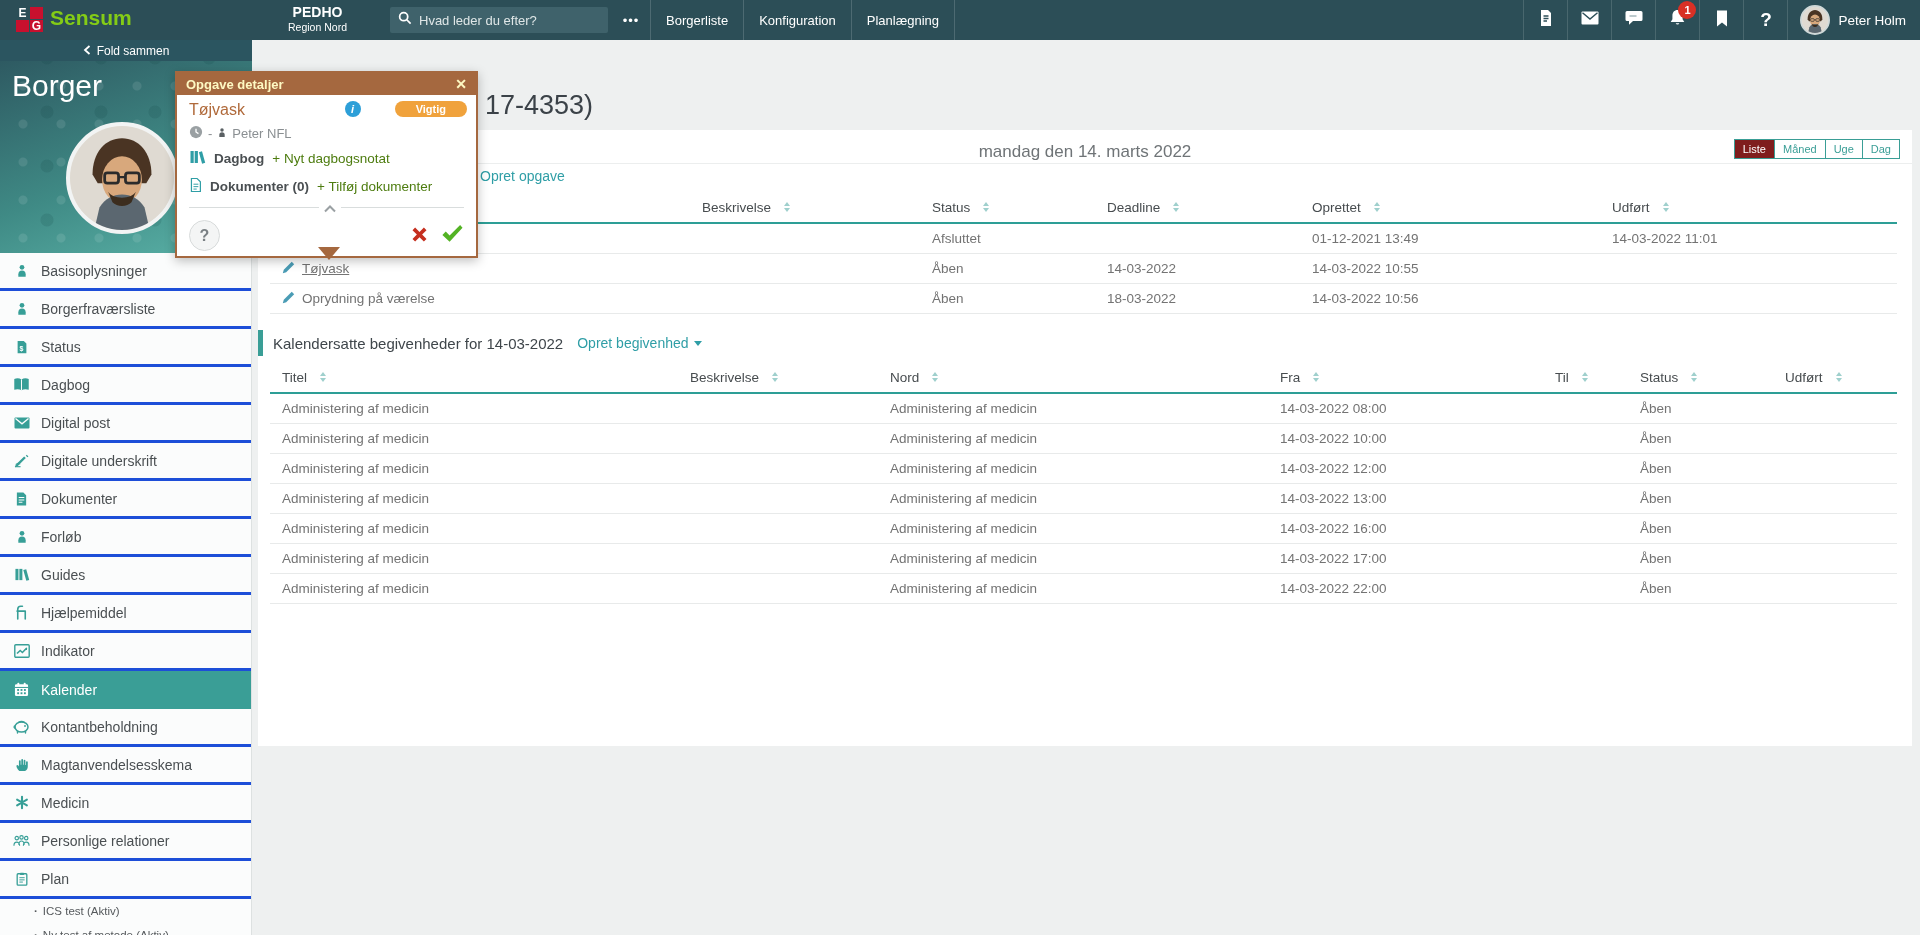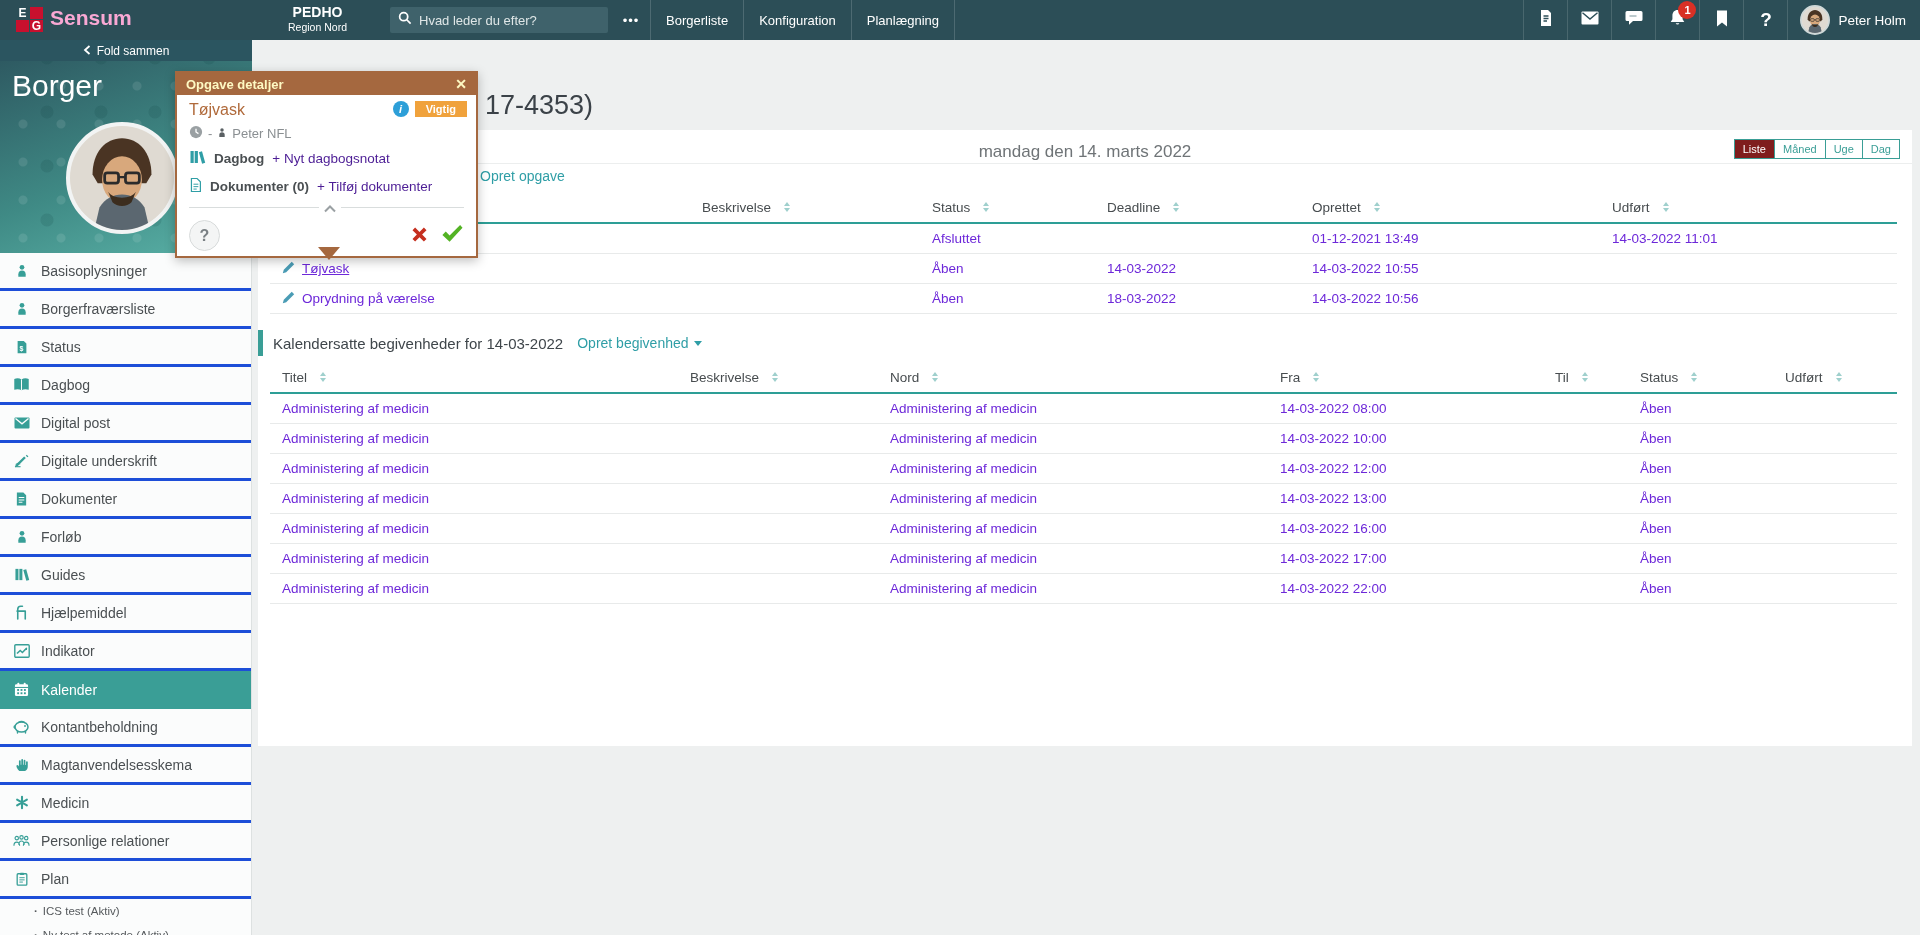--- a/index.html
+++ b/index.html
@@ -3,21 +3,21 @@
 <meta charset="utf-8">
 <style>
   * { margin:0; padding:0; box-sizing:border-box; }
   html,body { width:1920px; height:935px; overflow:hidden; font-family:"Liberation Sans", sans-serif; background:#eef0f0; }
 
   
   .topbar { position:absolute; left:0; top:0; width:1920px; height:40px; background:#2c4e57; color:#fff; z-index:50; }
   .logo { position:absolute; left:16px; top:7px; width:27px; height:26px; display:grid; grid-template-columns:13px 13px; grid-template-rows:12px 12px; gap:1px; }
   .logo .lg { font-weight:bold; font-size:12px; line-height:12px; text-align:center; color:#fff; }
   .logo .sq { background:#c8102e; }
-  .brand { position:absolute; left:50px; top:6px; font-size:21px; font-weight:bold; color:#f9a8d4; }
+  .brand { position:absolute; left:50px; top:6px; font-size:21px; font-weight:bold; color:#84cc16; }
   .dept { position:absolute; left:255px; top:4px; width:125px; text-align:center; }
   .dept .d1 { font-size:14px; font-weight:bold; }
   .dept .d2 { font-size:10.5px; margin-top:1px; }
   .search { position:absolute; left:390px; top:7px; width:218px; height:26px; background:#3f626b; border-radius:2px; display:flex; align-items:center; padding:0 8px; gap:7px; }
   .search input { background:transparent; border:none; outline:none; color:#fff; font-size:13px; width:170px; font-family:"Liberation Sans",sans-serif; }
   .search input::placeholder { color:#e8eeee; opacity:.95; }
   .moredots { position:absolute; left:614px; top:0; height:40px; width:34px; display:flex; align-items:center; justify-content:center; font-size:13px; letter-spacing:1px; cursor:pointer; }
   .topnav { position:absolute; left:650px; top:0; height:40px; display:flex; }
   .topnav .tn { height:40px; display:flex; align-items:center; padding:0 15px; font-size:13px; border-left:1px solid rgba(255,255,255,.16); cursor:pointer; }
   .topnav .tn:last-child { border-right:1px solid rgba(255,255,255,.16); }
@@ -51,21 +51,21 @@
   .views { position:absolute; right:12px; top:9px; display:flex; }
   .vbtn { border:1px solid #3a9e96; color:#3a9e96; background:#fff; font-size:11px; padding:3px 8px; margin-left:-1px; cursor:pointer; }
   .vbtn.active { background:#7f1d1d; color:#fff; }
   .sep-line { position:absolute; left:0; top:33px; width:100%; border-bottom:1px solid #eceeee; }
   .create-task { position:absolute; left:222px; top:38px; font-size:14px; color:#2f9ea6; cursor:pointer; }
 
   .ttable { position:absolute; left:12px; top:62px; width:1627px; }
   .trow { display:grid; grid-template-columns:420px 230px 175px 205px 300px auto; align-items:center; }
   .thead { height:32px; font-size:13.5px; color:#474c4f; }
   .thead { border-bottom:2px solid #2d9e96; }
-  .tbody-row { height:30px; font-size:13.5px; color:#6d28d9; border-bottom:1px solid #e8eaea; }
+  .tbody-row { height:30px; font-size:13.5px; color:#737373; border-bottom:1px solid #e8eaea; }
   .cell { padding-left:12px; display:flex; align-items:center; gap:7px; overflow:hidden; white-space:nowrap; }
   .tlink { text-decoration:underline; cursor:pointer; }
 
   .sort { display:inline-flex; flex-direction:column; gap:2px; margin-left:6px; }
   .sort .up { width:0; height:0; border:3.5px solid transparent; border-bottom:4px solid #9fd0cd; }
   .sort .dn { width:0; height:0; border:3.5px solid transparent; border-top:4px solid #9fd0cd; }
 
   .evt-head { position:absolute; left:0; top:198px; height:30px; display:flex; align-items:center; }
   .evt-bar { width:5px; height:26px; background:#3a9e96; margin-right:10px; }
   .evt-title { font-size:15px; color:#3f464b; }
@@ -75,25 +75,25 @@
   .etable { position:absolute; left:12px; top:232px; width:1627px; }
   .erow { display:grid; grid-template-columns:408px 200px 390px 275px 85px 145px auto; align-items:center; }
 
   
   .popup { position:absolute; left:175px; top:71px; width:303px; height:187px; background:#fff; border:2px solid #a5683f; box-shadow:0 3px 10px rgba(0,0,0,.25); z-index:100; }
   .p-head { height:22px; background:#a5683f; color:#fef9c3; font-size:13px; font-weight:bold; display:flex; align-items:center; padding:0 9px; }
   .p-close { margin-left:auto; cursor:pointer; font-size:14px; font-weight:bold; line-height:1; }
   .p-title { position:absolute; left:12px; top:28px; font-size:16px; color:#b06a3b; }
   .p-flags { position:absolute; right:9px; top:28px; display:flex; align-items:center; gap:6px; }
   .info-ic { width:16px; height:16px; border-radius:50%; background:#2d9fd8; color:#fff; font-size:11px; font-weight:bold; font-style:italic; display:flex; align-items:center; justify-content:center; cursor:pointer; }
-  .vigtig { background:#f0a23c; color:#fff; font-size:11px; font-weight:bold; border-radius:0; padding:2px 11px; }
+  .vigtig { background:#f0a23c; color:#fff; font-size:11px; font-weight:bold; border-radius:8px; padding:2px 21px;margin-left:28px; }
   .p-meta { position:absolute; left:12px; top:52px; display:flex; align-items:center; gap:5px; font-size:13px; color:#8a8f92; }
   .p-row { position:absolute; left:12px; display:flex; align-items:center; gap:8px; font-size:13.5px; }
   .p-row .lab { color:#4a4f52; font-weight:bold; }
-  .p-row .plink { color:#4c1d95; cursor:pointer; }
+  .p-row .plink { color:#4d7c0f; cursor:pointer; }
   .p-div { position:absolute; left:12px; right:12px; top:134px; border-top:1px solid #d9dddd; }
   .p-chev { position:absolute; left:142px; top:126px; background:#fff; padding:0 4px; }
   .p-help { position:absolute; left:12px; top:147px; width:31px; height:31px; border-radius:50%; background:#f4f5f5; border:1px solid #d8dbdb; color:#7a8084; font-size:16px; font-weight:bold; display:flex; align-items:center; justify-content:center; cursor:pointer; }
   .p-x { position:absolute; right:46px; top:151px; cursor:pointer; }
   .p-ok { position:absolute; right:12px; top:149px; cursor:pointer; }
   .p-arrow { position:absolute; left:141px; bottom:-15px; width:0; height:0; border:11px solid transparent; border-top:13px solid #a5683f; }
 </style>
 </head>
 <body>
 

